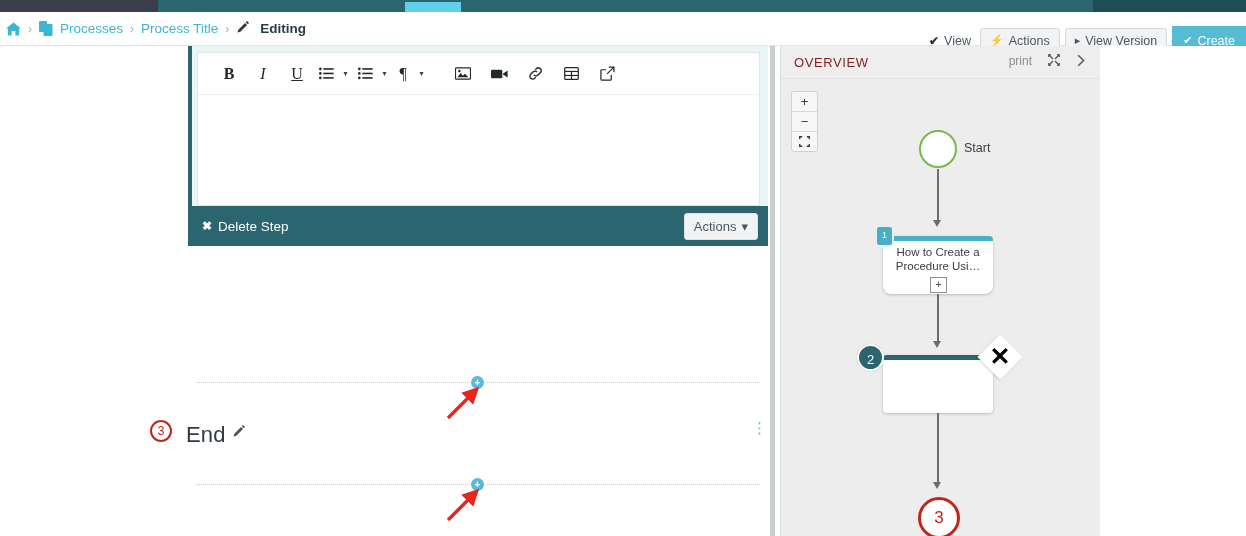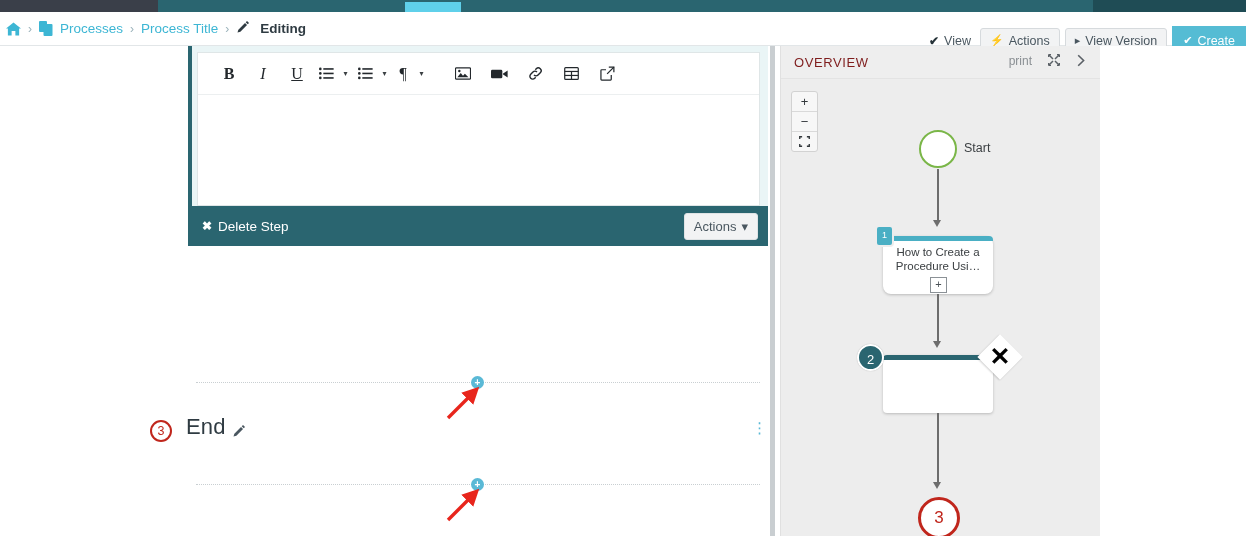--- a/index.html
+++ b/index.html
@@ -80,21 +80,21 @@
   
   .divider{position:absolute;left:196px;width:564px;height:0;
            border-top:1px dotted #c9cfd2;}
   .plus{position:absolute;width:13px;height:13px;border-radius:50%;
         background:#5ab9d6;color:#fff;font-size:10px;line-height:13px;text-align:center;
         cursor:pointer;font-weight:bold;}
   .endrow{position:absolute;left:150px;top:410px;width:610px;height:40px;}
   .badge3{position:absolute;left:0;top:6px;width:22px;height:22px;border-radius:50%;
           border:2px solid #c0261c;color:#c0261c;font-size:12.5px;line-height:19px;
           text-align:center;box-sizing:border-box;background:#fff;}
-  .endtxt{position:absolute;left:36px;top:0px;font-size:22px;color:#2f3b42;
+  .endtxt{position:absolute;left:36px;top:8px;font-size:22px;color:#2f3b42;
           font-weight:400;letter-spacing:.2px;}
   .endpencil{position:absolute;left:82px;top:10px;color:#4a5760;font-size:14px;cursor:pointer;}
   .kebab{position:absolute;left:602px;top:6px;color:#5ab9d6;font-size:15px;
          line-height:15px;letter-spacing:0;cursor:pointer;}
 
   
   .arrow{position:absolute;}
 
   
   .ovdiv{position:absolute;left:770px;top:46px;width:5px;height:490px;background:#c9ced1;}

